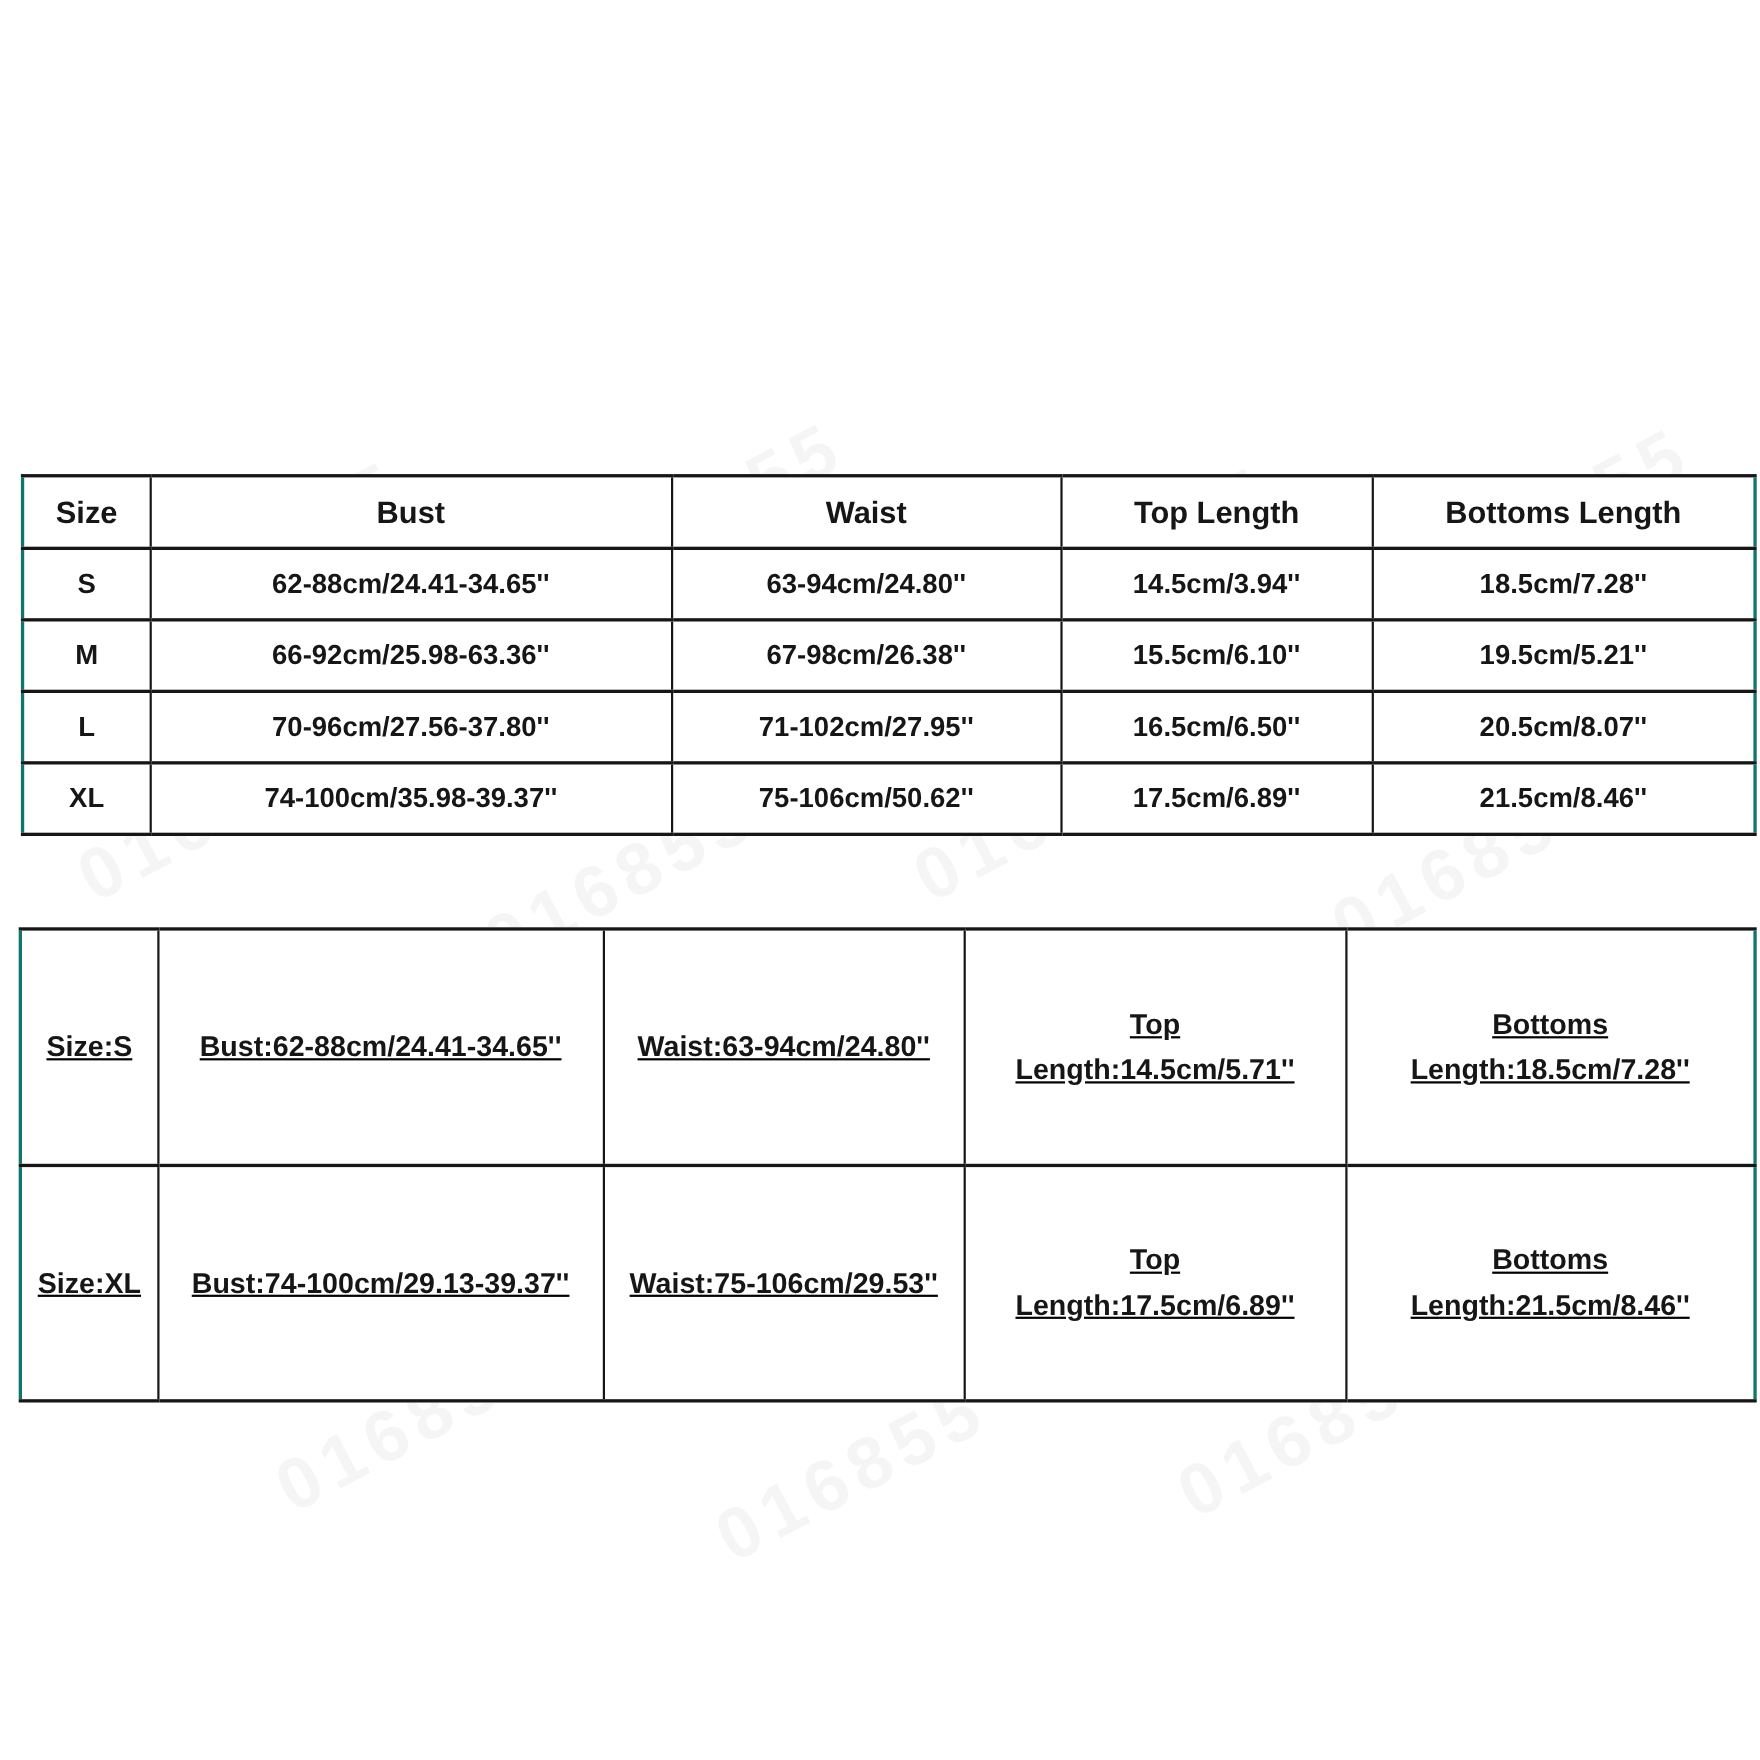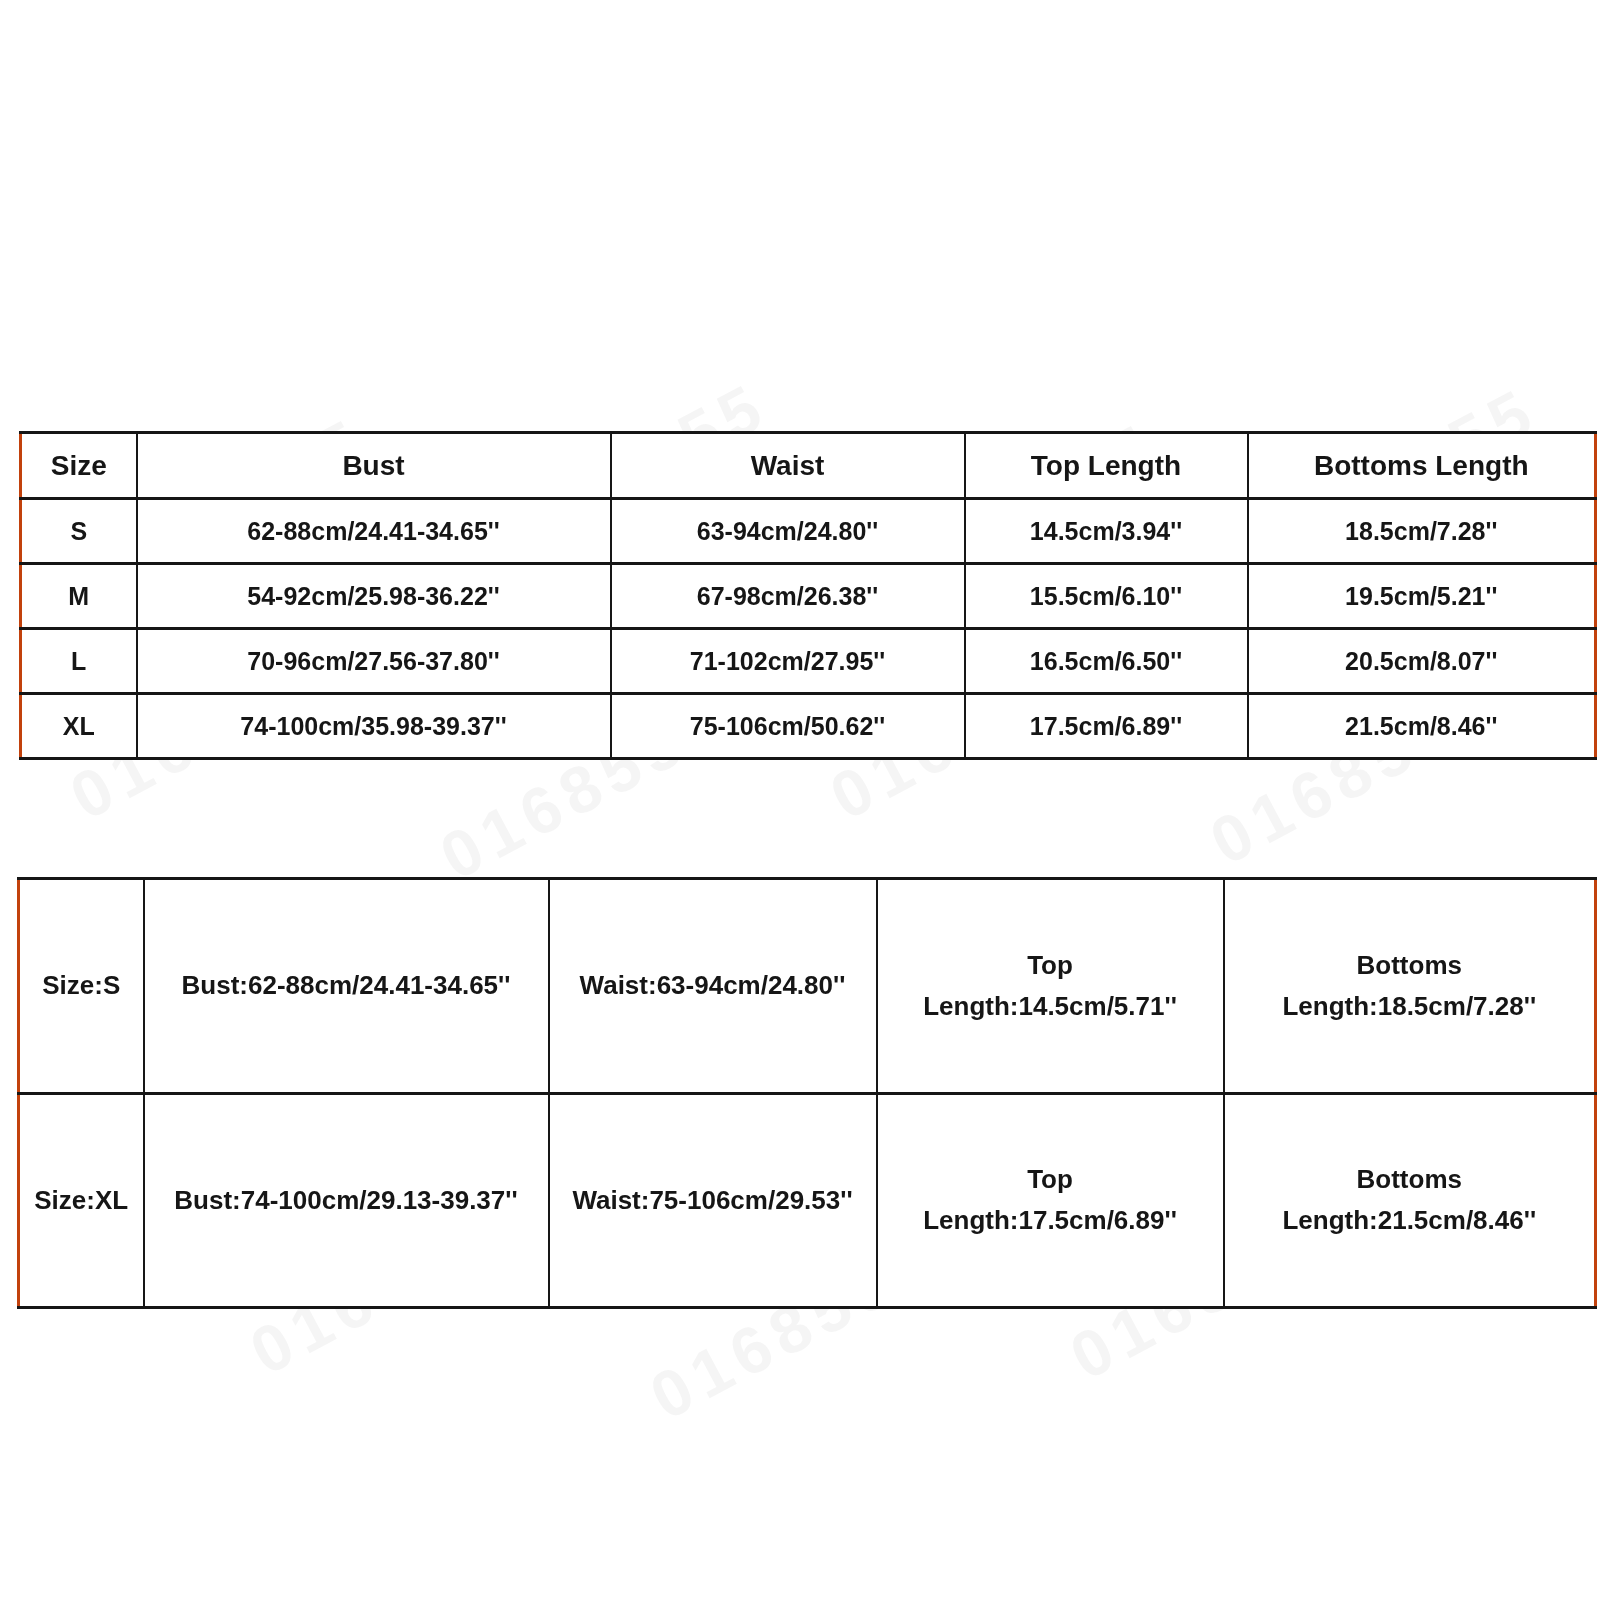--- a/index.html
+++ b/index.html
@@ -20,41 +20,41 @@
     letter-spacing: 8px;
     color: rgba(70, 70, 70, 0.055);
     transform: rotate(-28deg);
     white-space: nowrap;
   }
   table {
     position: absolute;
     border-collapse: collapse;
     table-layout: fixed;
     background: #ffffff;
-    border: 3px solid #c2410c;
+    border: 3px solid #0f766e;
   }
   th, td {
     border: 2px solid #161616;
     border-top-width: 3px;
     border-bottom-width: 3px;
     text-align: center;
     vertical-align: middle;
     color: #161616;
     font-weight: bold;
     overflow: hidden;
     padding: 0 4px;
   }
   
   .t1 { left: 19px; top: 431px; width: 1575px; height: 327px; }
   .t1 thead tr { height: 66px; }
   .t1 tbody tr { height: 65px; }
   .t1 th { font-size: 28px; }
   .t1 td { font-size: 25px; }
   
-  .t2 { left: 17px; top: 877px; width: 1577px; height: 432px; }
+  .t2 { left: 17px; top: 843px; width: 1577px; height: 432px; text-decoration: underline; }
   .t2 tr { height: 108px; }
   .t2 td { font-size: 26px; }
   .t2 .line { display: block; line-height: 41px; }
 </style>
 </head>
 <body>
 
 <div class="canvas">
 
   <div class="wm-layer">
@@ -95,21 +95,21 @@
     <tbody>
       <tr>
         <td>S</td>
         <td>62-88cm/24.41-34.65''</td>
         <td>63-94cm/24.80''</td>
         <td>14.5cm/3.94''</td>
         <td>18.5cm/7.28''</td>
       </tr>
       <tr>
         <td>M</td>
-        <td>54-92cm/25.98-36.22''</td>
+        <td>66-92cm/25.98-63.36''</td>
         <td>67-98cm/26.38''</td>
         <td>15.5cm/6.10''</td>
         <td>19.5cm/5.21''</td>
       </tr>
       <tr>
         <td>L</td>
         <td>70-96cm/27.56-37.80''</td>
         <td>71-102cm/27.95''</td>
         <td>16.5cm/6.50''</td>
         <td>20.5cm/8.07''</td>

